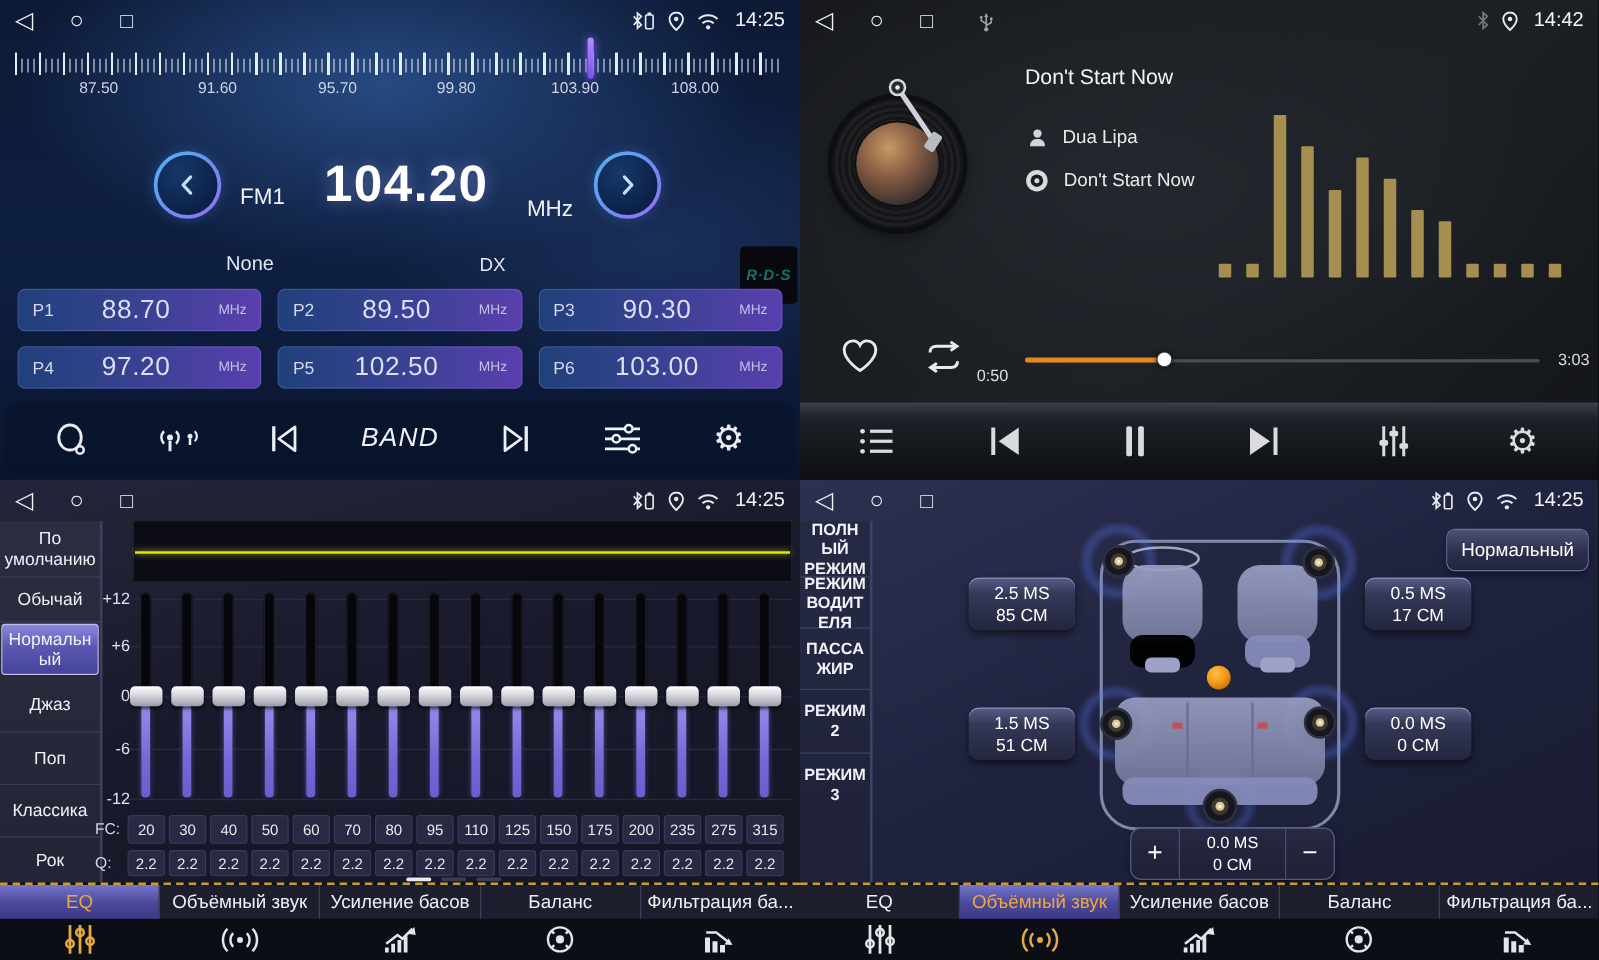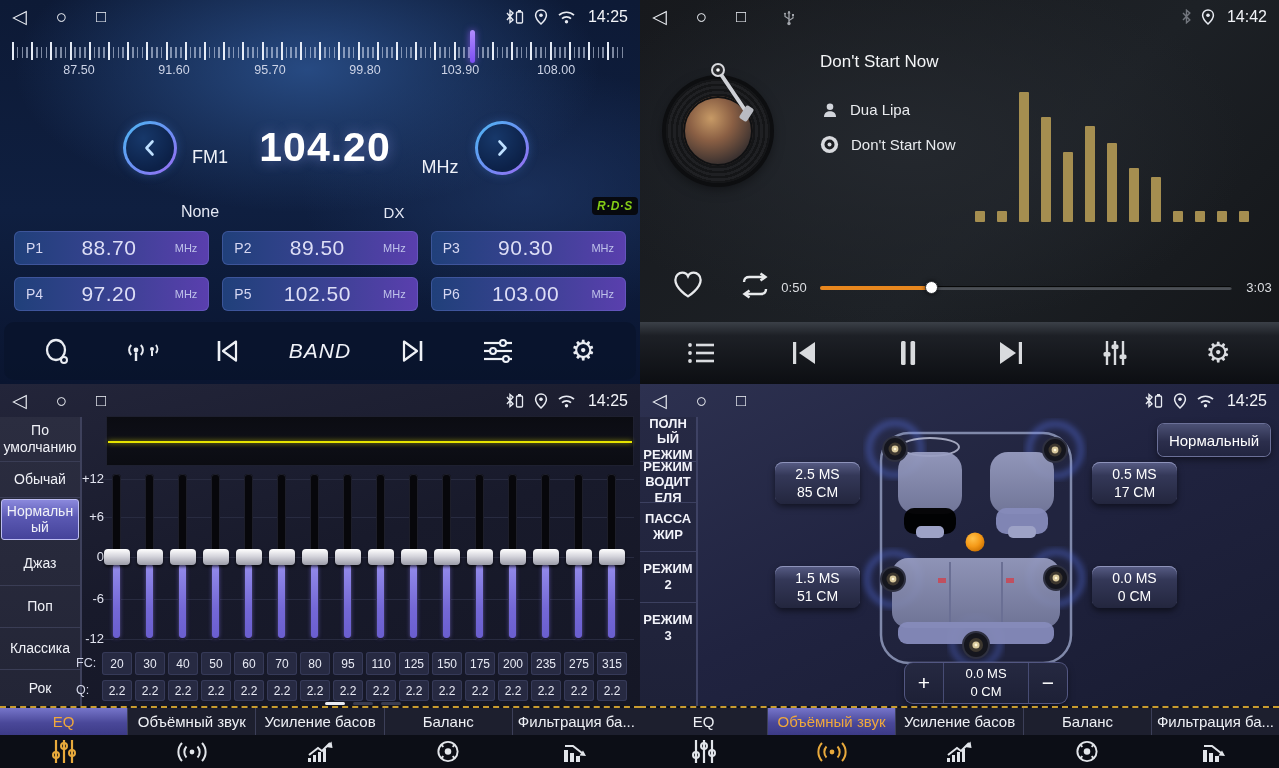--- a/index.html
+++ b/index.html
@@ -40,21 +40,21 @@
   .cbtn{position:absolute;width:54px;height:54px;border-radius:50%;padding:3px;box-sizing:border-box;
     background:linear-gradient(135deg,#4db8f2 0%,#6d8df4 55%,#9d6bf4 100%);box-shadow:0 0 10px rgba(70,130,220,.35);}
   .cbtn .in{width:100%;height:100%;border-radius:50%;display:flex;align-items:center;justify-content:center;
     background:radial-gradient(circle at 36% 30%, #17386a 0%, #0c2148 70%);}
   .cbtn.prev{left:123px;top:121px;} .cbtn.next{left:475px;top:121px;}
   .fm-band{position:absolute;left:172px;top:147px;width:56px;text-align:right;color:#eef1f8;font-size:18px;}
   .fm-ps{position:absolute;left:168px;top:203px;width:64px;text-align:center;color:#e4e8f4;font-size:16px;}
   .fm-freq{position:absolute;left:235px;top:124px;width:180px;text-align:center;color:#ffffff;font-size:41px;font-weight:bold;letter-spacing:1px;text-shadow:0 0 14px rgba(160,170,255,.45);}
   .fm-unit{position:absolute;left:412px;top:157px;width:56px;text-align:center;color:#eef1f8;font-size:18px;}
   .fm-dx{position:absolute;left:370px;top:204px;width:48px;text-align:center;color:#e4e8f4;font-size:15px;}
-  .rds{position:absolute;left:592px;top:197px;background:#07090f;color:#84cc16;font-size:12px;font-weight:bold;font-style:italic;padding:2px 5px;border-radius:4px;letter-spacing:.5px;}
+  .rds{position:absolute;left:592px;top:197px;background:#07090f;color:#0f766e;font-size:12px;font-weight:bold;font-style:italic;padding:16px 5px;border-radius:4px;letter-spacing:.5px;}
   .presets{position:absolute;left:14px;right:14px;top:231px;display:grid;grid-template-columns:repeat(3,1fr);column-gap:13px;row-gap:12px;}
   .preset{height:34px;border-radius:6px;display:flex;align-items:center;padding:0 12px;box-sizing:border-box;
     background:linear-gradient(90deg,#20407a 0%,#36428f 45%,#5a3fae 100%);
     box-shadow:inset 0 0 0 1px rgba(130,140,230,.28);color:#d6d7f2;}
   .preset .pid{font-size:14px;} .preset .pfq{flex:1;text-align:center;font-size:21px;letter-spacing:.5px;color:#dddef6;}
   .preset .pun{font-size:11px;color:#bfc2ea;}
   .rtoolbar{position:absolute;left:4px;right:4px;top:322px;height:58px;border-radius:10px;
     background:rgba(8,19,44,.82);display:flex;align-items:center;justify-content:space-between;padding:0 30px;box-sizing:border-box;}
   .rtool{width:46px;height:46px;display:flex;align-items:center;justify-content:center;color:#e9ecf2;}
   .band-txt{color:#f0f2f8;font-size:21px;letter-spacing:1px;}
@@ -67,21 +67,21 @@
   .art .label{position:absolute;left:17px;top:17px;width:70px;height:70px;border-radius:50%;
     background:radial-gradient(circle at 40% 32%, #c79a66 0%, #8a5f44 35%, #3c3230 72%, #191513 100%);
     box-shadow:inset 0 0 0 2px #101113;}
   .ttitle{position:absolute;left:180px;top:52px;color:#f3f4f6;font-size:17px;}
   .trow{position:absolute;display:flex;align-items:center;gap:12px;color:#e9ebee;font-size:15px;}
   .trow.artist{left:182px;top:101px;} .trow.album{left:180px;top:135px;}
   .vis{position:absolute;left:335px;top:91px;width:275px;height:131px;display:flex;align-items:flex-end;gap:12px;}
   .vbar{width:10px;background:#a58e50;border-radius:1px;}
   .heart{position:absolute;left:32px;top:270px;}
   .repeat{position:absolute;left:97px;top:272px;}
-  .tcur{position:absolute;left:131px;top:280px;width:46px;text-align:center;color:#dcdee2;font-size:13px;}
+  .tcur{position:absolute;left:131px;top:293px;width:46px;text-align:center;color:#dcdee2;font-size:13px;}
   .tdur{position:absolute;left:596px;top:280px;width:46px;text-align:center;color:#dcdee2;font-size:13px;}
   .pbar{position:absolute;left:180px;top:286px;width:412px;height:4px;border-radius:2px;background:#4b4f55;box-shadow:inset 0 1px 1px #000;}
   .pfill{height:100%;border-radius:2px;background:#e8871e;}
   .pthumb{position:absolute;top:-5px;width:13px;height:13px;border-radius:50%;background:#fff;border:1px solid #2c2f33;box-sizing:border-box;box-shadow:0 0 4px rgba(0,0,0,.7);}
   .mtoolbar{position:absolute;left:0;right:0;bottom:0;height:62px;
     background:linear-gradient(180deg,#3b4048 0%,#1d2026 22%,#0c0e12 100%);
     display:flex;align-items:center;justify-content:space-between;padding:0 36px;box-sizing:border-box;}
   .mtool{width:50px;height:46px;display:flex;align-items:center;justify-content:center;color:#dadce0;}
 
   

